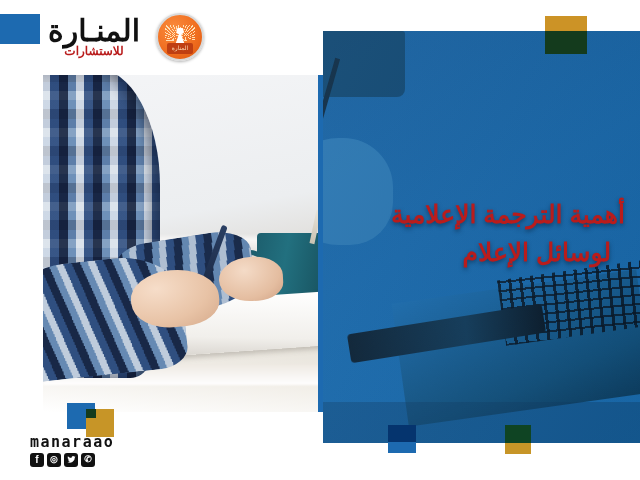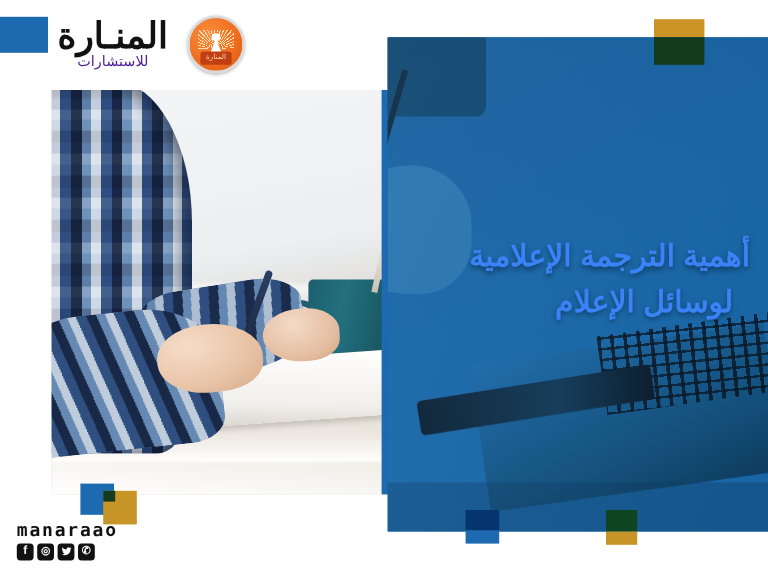--- a/index.html
+++ b/index.html
@@ -196,21 +196,21 @@
   }
 
   
   #headline {
     position:absolute; left:330px; top:195px; width:303px;
     direction:rtl; text-align:right;
     padding-right:8px;
     z-index:6;
   }
   #headline .line {
-    color:#3b82f6;
+    color:#b91c1c;
     font-weight:bold;
     font-size:25px;
     line-height:1.52;
     letter-spacing:0px;
     text-shadow:0 2px 4px rgba(6,34,60,.55);
     white-space:nowrap;
   }
   #headline .line2 { margin-right:14px; }
 
   
@@ -218,21 +218,21 @@
     position:absolute; left:48px; top:8px; height:58px;
     display:flex; align-items:center; gap:16px;
     z-index:7;
   }
   #logo .wordmark { text-align:center; }
   #logo .wm-main {
     font-size:30px; font-weight:bold; color:#111111;
     line-height:1; letter-spacing:-1px; direction:rtl;
   }
   #logo .wm-sub {
-    font-size:12px; font-weight:normal; color:#4c1d95;
+    font-size:12px; font-weight:bold; color:#b91c1c;
     line-height:1.1; direction:rtl; margin-top:-1px;
   }
   #logo .emblem {
     width:48px; height:48px; border-radius:50%;
     background:radial-gradient(circle at 35% 30%,#fa8b3c,#ef6c1e 60%,#d9560f);
     border:2px solid #d9d9d9;
     position:relative;
     box-shadow:0 1px 3px rgba(0,0,0,.3);
     flex:0 0 auto;
   }
@@ -256,21 +256,21 @@
   }
   #logo .emblem .plaque {
     position:absolute; left:50%; bottom:5px; transform:translateX(-50%);
     width:26px; height:11px; background:#bf3f12; border-radius:2px;
     color:#ffd9b0; font-size:6px; line-height:11px; text-align:center;
     direction:rtl;
   }
 
   
   #footer {
-    position:absolute; left:14px; top:435px; z-index:7;
+    position:absolute; left:30px; top:435px; z-index:7;
   }
   #footer .brand {
     font-size:15px; font-weight:bold; color:#111111;
     letter-spacing:1.5px; line-height:1.05;
     font-family:"DejaVu Sans Mono", monospace;
   }
   #footer .row {
     display:flex; align-items:center; gap:5px; margin-top:2px;
   }
   #footer .icons { display:flex; gap:3px; }

